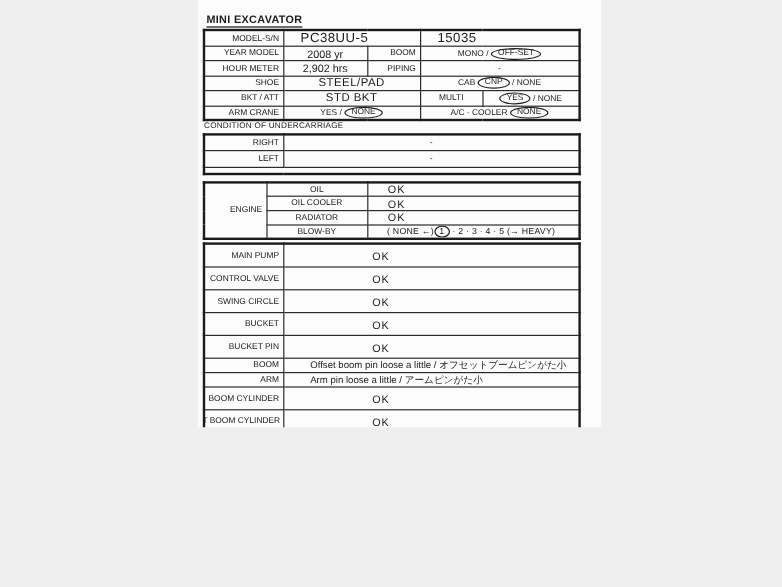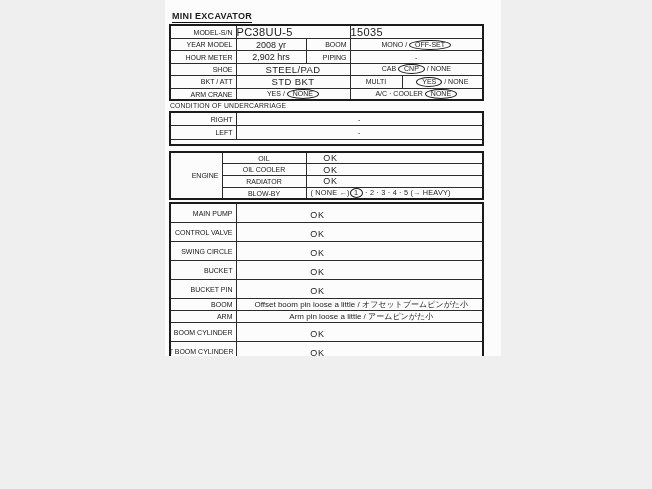--- a/index.html
+++ b/index.html
@@ -20,21 +20,21 @@
     position:absolute; left:7px; top:11px;
     font-size:9px; font-weight:bold; letter-spacing:.3px;
     border-bottom:1.5px solid #111; padding-bottom:1px;
     display:inline-block; white-space:nowrap;
   }
   table { border-collapse:collapse; table-layout:fixed; position:absolute; left:4px; }
   table { border:2px solid #1b1b1b; }
   td { border:1px solid #2b2b2b; overflow:hidden; white-space:nowrap; vertical-align:middle; }
   .lab { font-size:7px; text-align:right; padding-right:3px; color:#161616; }
   .val { font-size:9px; }
-  .big { font-size:11px; padding-left:0; letter-spacing:.4px; }
+  .big { font-size:11px; padding-left:14px; letter-spacing:.4px; }
   .ctr { text-align:center;margin-left:12px; }
   .mid9 { font-size:9.5px; letter-spacing:.4px; }
   .sm  { font-size:7px; }
   .circle {
     display:inline-block; border:1px solid #1d1d1d; border-radius:50%;
     padding:0 5px; line-height:8.5px; height:10px; vertical-align:middle;
   }
   .circle.tight { padding:0 3.5px; }
   
   .t1 { top:24px; width:313px; }
@@ -43,27 +43,27 @@
   .heading2 { position:absolute; left:5px; top:102px; font-size:6.8px; letter-spacing:.2px; color:#222; }
   .t2 { top:111px; width:313px; }
   .t2 tr.r { height:13.5px; }
   .t2 tr.thin { height:6px; }
   
   .t3 { top:151px; width:313px; }
   .t3 tr { height:11.8px; }
   .t3 .sub { font-size:7px; text-align:center; }
   .eng-val { font-size:9px; text-align:left; }
   .ok-e { display:inline-block; width:48px; text-align:center; font-size:9px; letter-spacing:.8px; }
-  .blowby { font-size:7.3px; padding-left:4px; letter-spacing:.2px; }
+  .blowby { font-size:7.3px; padding-left:16px; letter-spacing:.2px; }
   
   .t4 { top:202px; width:313px; }
   .t4 tr.r { height:12.2px; }
   .t4 tr.other-row { height:30px; }
   .ok-span { display:inline-block; width:162px; text-align:center; font-size:9px; letter-spacing:.8px; }
-  .note { font-size:8px; padding-left:4px; letter-spacing:0;text-align:center; }
+  .note { font-size:8px; padding-left:22px; letter-spacing:0; }
   .labcell { position:relative; }
   .lab-overflow {
     position:absolute; right:2px; top:50%; transform:translateY(-50%);
     white-space:nowrap; font-size:7px;
   }
   .other-lab { vertical-align:middle; }
   .epa { font-size:8.5px; vertical-align:top; padding:1px 0 0 2px;font-style:italic; }
   
   .footer { position:absolute; left:6px; top:371px; line-height:9.4px; color:#c0392b; }
   .footer .en { font-size:7.4px; letter-spacing:.1px; }

